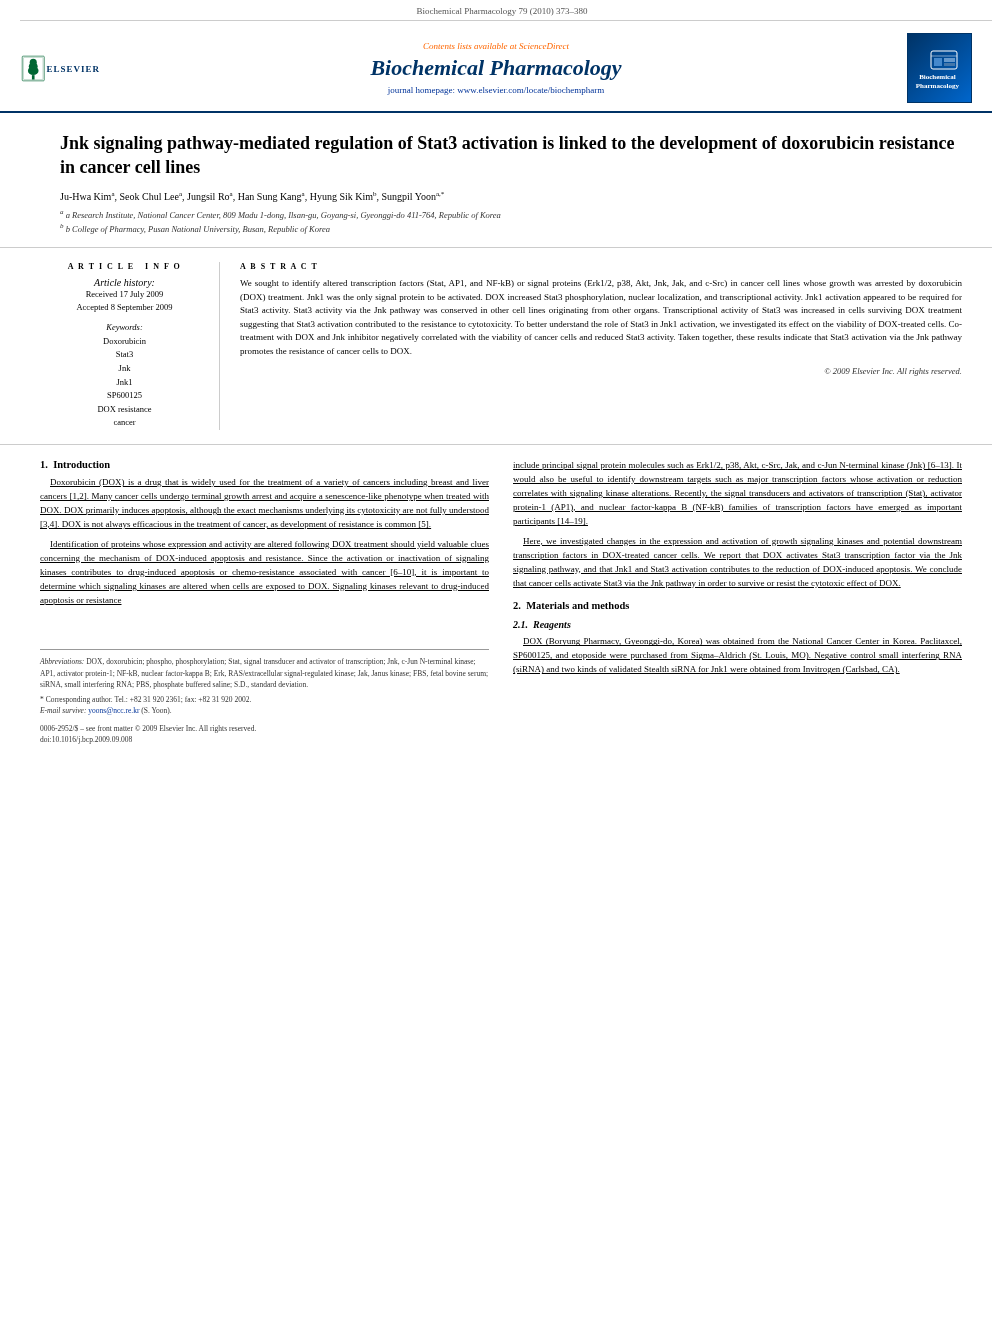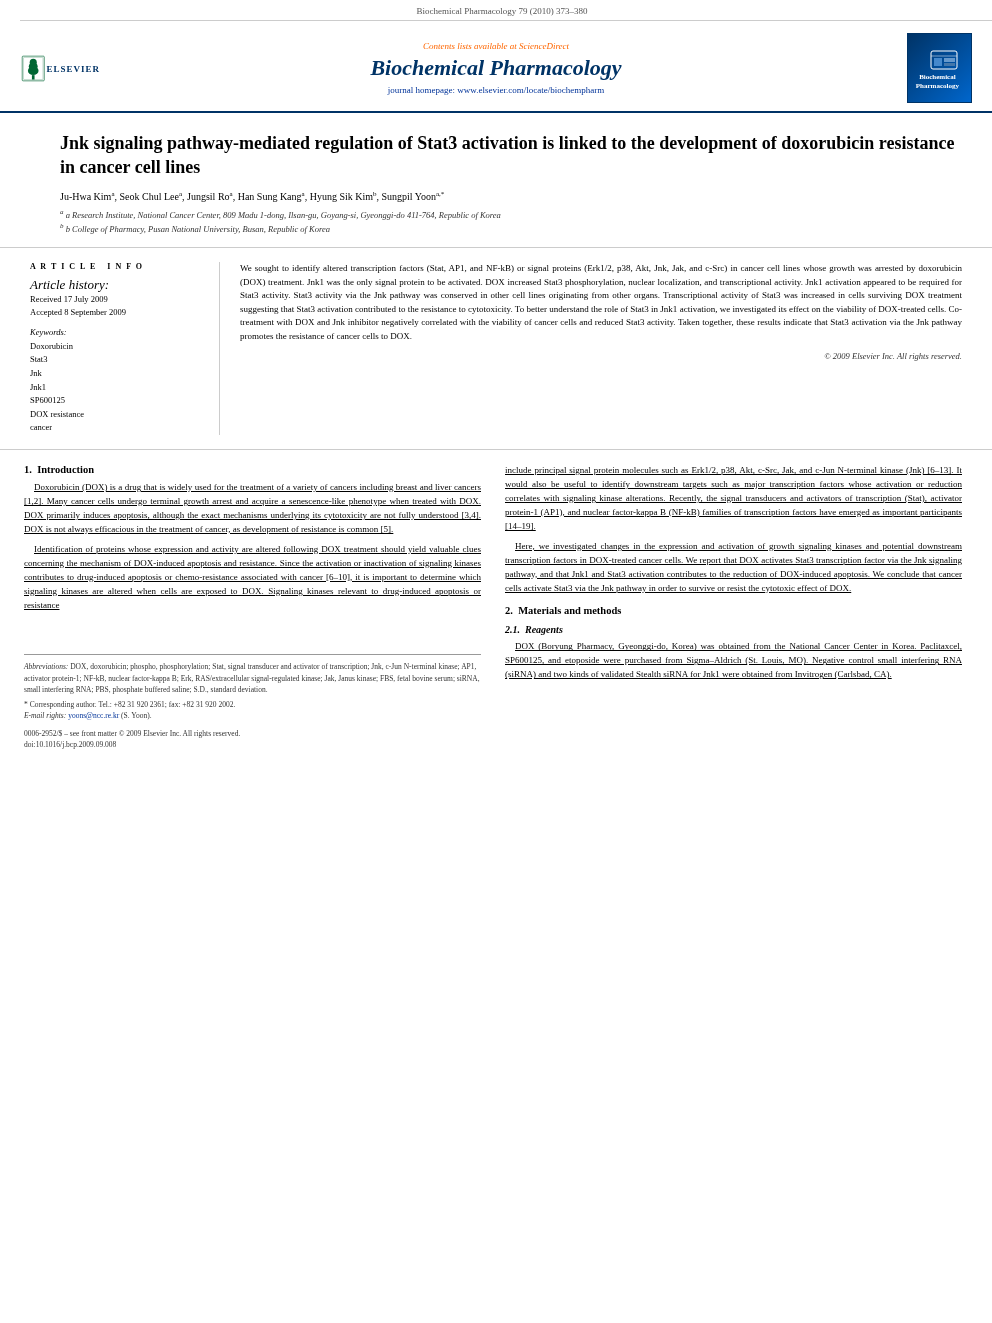--- a/index.html
+++ b/index.html
@@ -135,38 +135,39 @@
     .two-col-content {
       display: flex;
       padding: 14px 30px 14px 30px;
       gap: 20px;
       border-bottom: 1px solid #ccc;
     }
     .left-col {
       width: 190px;
       flex-shrink: 0;
       border-right: 1px solid #ccc;
+      text-align: center;
     }
     .right-col {
       flex: 1;
     }
     .section-label {
       font-size: 8px;
       font-variant: small-caps;
       letter-spacing: 1.5px;
       color: #000;
       margin-bottom: 6px;
       font-weight: bold;
     }
     .article-info-item {
       margin-bottom: 8px;
     }
     .article-info-label {
       font-style: italic;
-      font-size: 13px;
+      font-size: 10px;
       color: #000;
     }
     .article-info-dates {
       font-size: 8.5px;
       color: #000;
       line-height: 1.5;
     }
     .keywords-label {
       font-style: italic;
       font-size: 8.5px;
@@ -188,21 +189,21 @@
     .abstract-copyright {
       font-size: 8.5px;
       color: #333;
       text-align: right;
       margin-top: 8px;
       font-style: italic;
     }
     
     .body-two-col {
       display: flex;
-      padding: 14px 30px 14px 24px;
+      padding: 14px 30px 14px 40px;
       gap: 24px;
     }
     .body-left {
       flex: 1;
     }
     .body-right {
       flex: 1;
     }
     .section-heading {
       font-size: 10.5px;
@@ -318,20 +319,21 @@
         <div class="keyword-item">Stat3</div>
         <div class="keyword-item">Jnk</div>
         <div class="keyword-item">Jnk1</div>
         <div class="keyword-item">SP600125</div>
         <div class="keyword-item">DOX resistance</div>
         <div class="keyword-item">cancer</div>
       </div>
     </div>
 
     <div class="right-col">
+      <div class="section-label">A B S T R A C T</div>
       <div class="abstract-text">
         We sought to identify altered transcription factors (Stat, AP1, and NF-kB) or signal proteins (Erk1/2, p38, Akt, Jnk, Jak, and c-Src) in cancer cell lines whose growth was arrested by doxorubicin (DOX) treatment. Jnk1 was the only signal protein to be <span>activated</span>. DOX increased Stat3 phosphorylation, nuclear localization, and transcriptional activity. Jnk1 activation appeared to be required for Stat3 activity. Stat3 activity via the Jnk pathway was conserved in other cell lines originating from other organs. Transcriptional activity of Stat3 was increased in cells surviving DOX treatment suggesting that Stat3 activation contributed to the resistance to cytotoxicity. To better understand the role of Stat3 in Jnk1 activation, we investigated its effect on the viability of DOX-treated cells. Co-treatment with DOX and Jnk inhibitor negatively correlated with the viability of cancer cells and reduced Stat3 activity. Taken together, these results indicate that Stat3 activation via <span>the</span> Jnk pathway promotes the resistance of cancer cells to DOX.
       </div>
       <div class="abstract-copyright">© 2009 Elsevier Inc. All rights reserved.</div>
     </div>
   </div>
 
   <div class="body-two-col">
 
     <div class="body-left">
@@ -346,21 +348,21 @@
       </div>
 
       <div style="margin-top: 42px; border-top: 1px solid #999; padding-top: 6px;">
         <div class="footnote-text">
           <em>Abbreviations:</em> DOX, doxorubicin; phospho, phosphorylation; Stat, signal transducer and activator of transcription; Jnk, c-Jun N-terminal kinase; AP1, activator protein-1; NF-kB, nuclear factor-kappa B; Erk, RAS/extracellular signal-regulated kinase; Jak, Janus kinase; FBS, fetal bovine serum; siRNA, small interfering RNA; PBS, phosphate buffered saline; S.D., standard deviation.
         </div>
         <div class="footnote-text" style="margin-top:4px;">
           * Corresponding author. Tel.: +82 31 920 2361; fax: +82 31 920 2002.
         </div>
         <div class="footnote-text">
-          <em>E-mail rights:</em> <span style="color:#003399;">yoons@ncc.re.kr</span> (S. Yoon).
+          <em>E-mail survive:</em> <span style="color:#003399;">yoons@ncc.re.kr</span> (S. Yoon).
         </div>
         <div class="footnote-text" style="margin-top:6px;">
           0006-2952/$ – see front matter © 2009 Elsevier Inc. All rights reserved.
         </div>
         <div class="footnote-text">
           doi:10.1016/j.bcp.2009.09.008
         </div>
       </div>
     </div>
 

